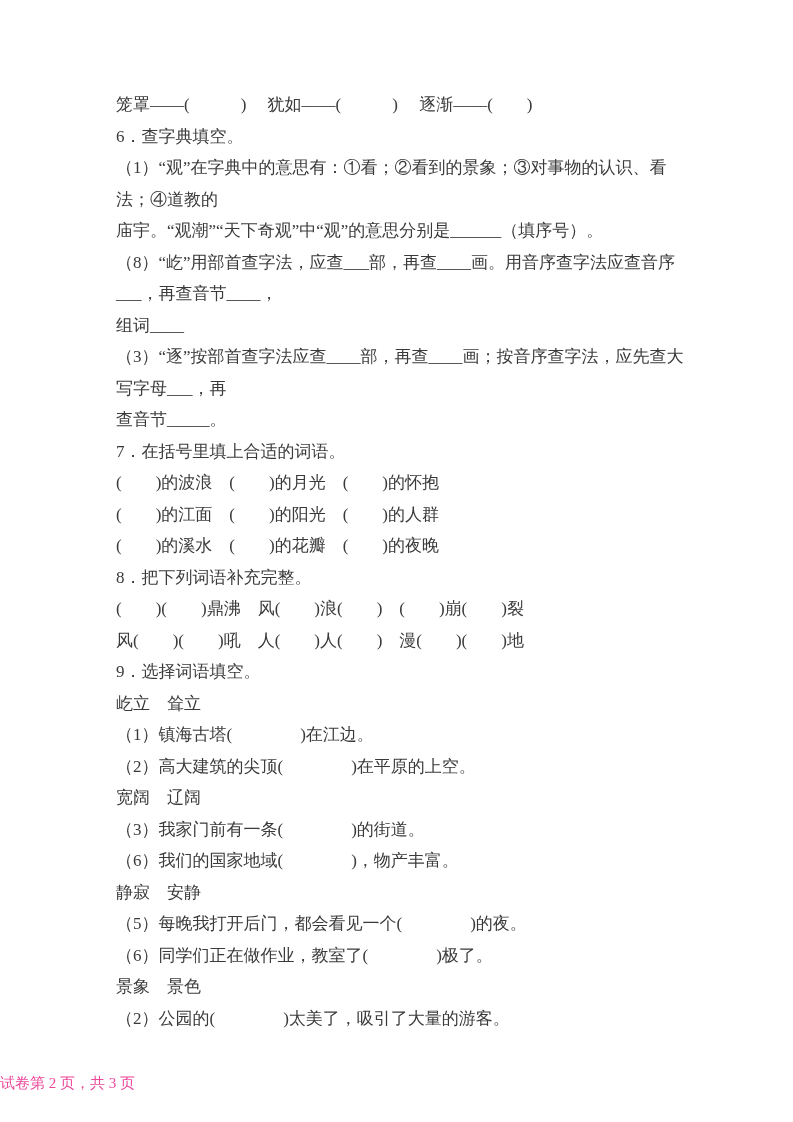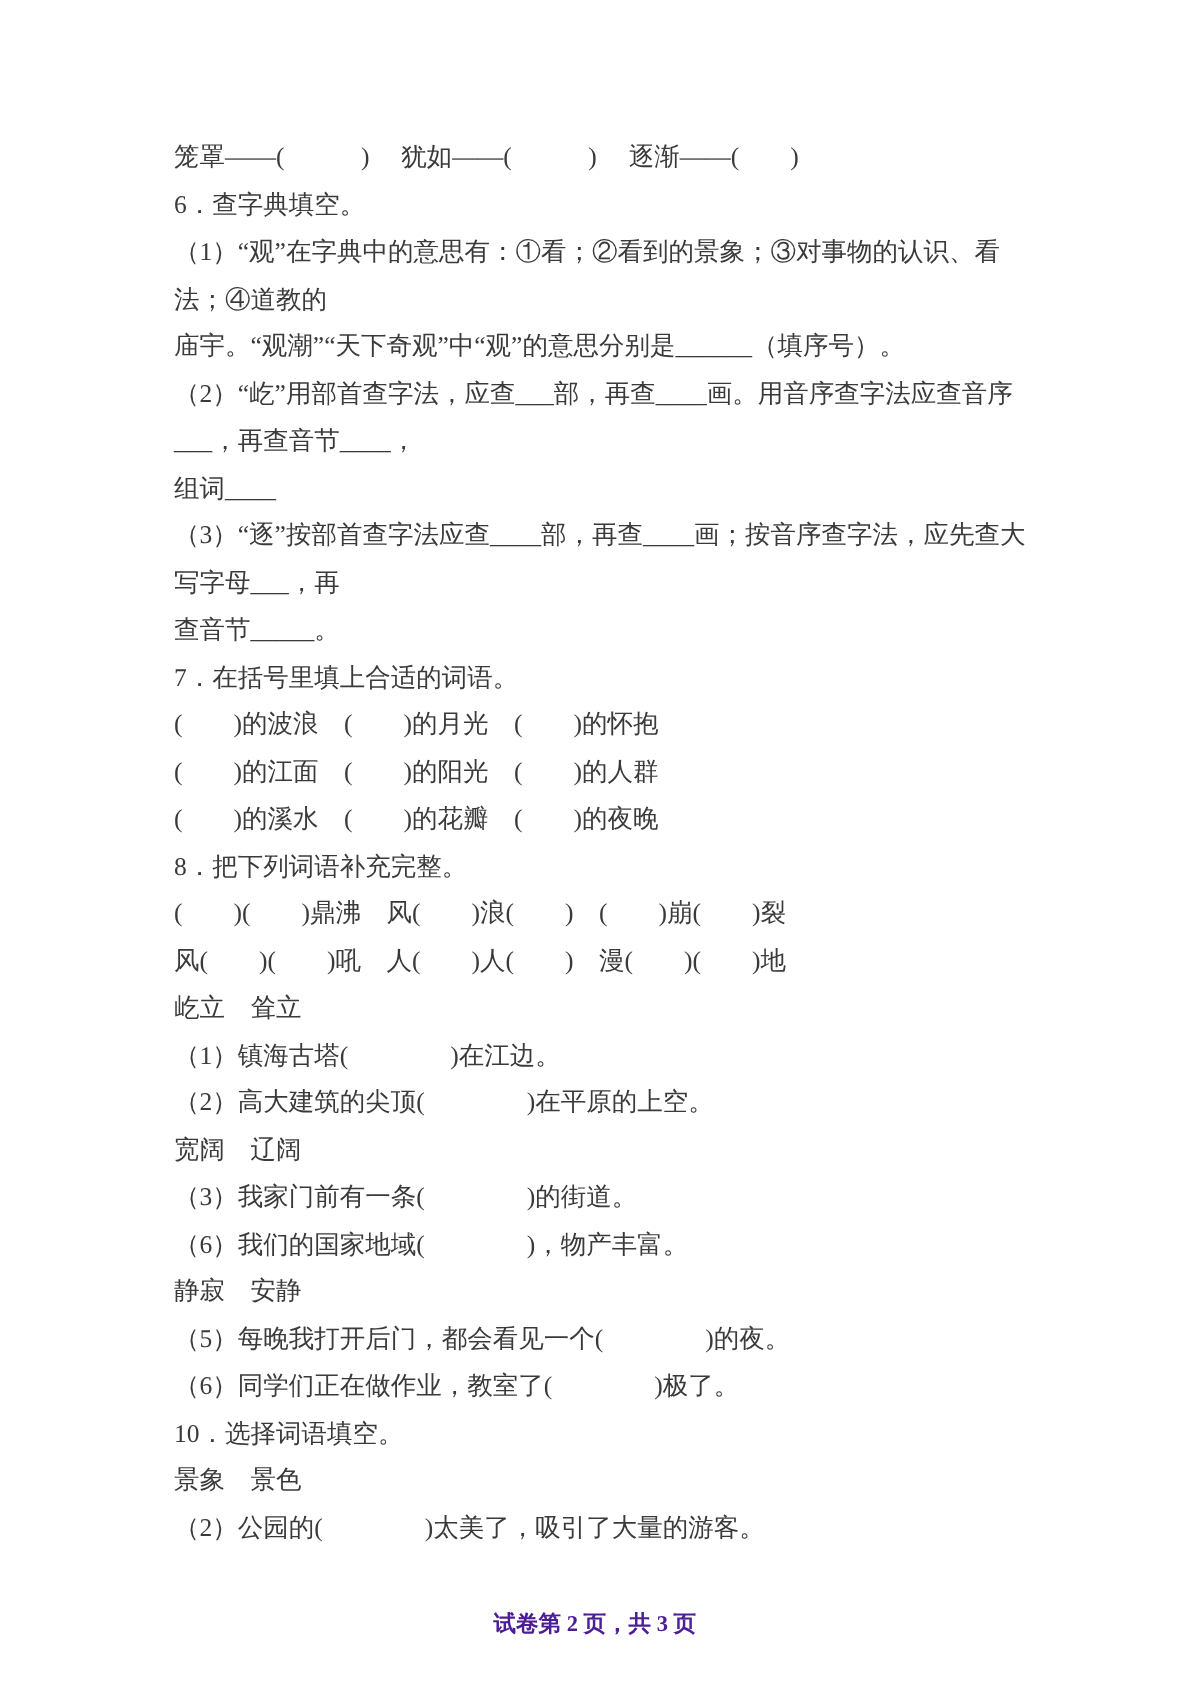--- a/index.html
+++ b/index.html
@@ -22,71 +22,70 @@
   .line {
     line-height: 31.5px;
     white-space: pre-wrap;
     margin: 0;
   }
   .footer {
     position: absolute;
     left: 0;
     right: 0;
     bottom: 30px;
-    text-align: center;
+    text-align: left;
     font-size: 15px;
     line-height: 18px;
-    color: #4c1d95;
+    color: #ec4899;
     white-space: pre-wrap;
-    font-weight: bold;
   }
 </style>
 </head>
 <body>
 
 <div class="page">
 
   <div class="line">笼罩——(　　　)　 犹如——(　　　)　 逐渐——(　　)</div>
 
   <section>
     <div class="line">6．查字典填空。</div>
     <div class="line">（1）“观”在字典中的意思有：①看；②看到的景象；③对事物的认识、看法；④道教的</div>
     <div class="line">庙宇。“观潮”“天下奇观”中“观”的意思分别是______（填序号）。</div>
-    <div class="line">（2）“屹”用部首查字法，应查___部，再查____画。用音序查字法应查音序___，再查音节____，</div>
+    <div class="line">（8）“屹”用部首查字法，应查___部，再查____画。用音序查字法应查音序___，再查音节____，</div>
     <div class="line">组词____</div>
     <div class="line">（3）“逐”按部首查字法应查____部，再查____画；按音序查字法，应先查大写字母___，再</div>
     <div class="line">查音节_____。</div>
   </section>
 
   <section>
     <div class="line">7．在括号里填上合适的词语。</div>
     <div class="line">(　　)的波浪　(　　)的月光　(　　)的怀抱</div>
     <div class="line">(　　)的江面　(　　)的阳光　(　　)的人群</div>
     <div class="line">(　　)的溪水　(　　)的花瓣　(　　)的夜晚</div>
   </section>
 
   <section>
     <div class="line">8．把下列词语补充完整。</div>
     <div class="line">(　　)(　　)鼎沸　风(　　)浪(　　)　(　　)崩(　　)裂</div>
     <div class="line">风(　　)(　　)吼　人(　　)人(　　)　漫(　　)(　　)地</div>
   </section>
 
   <section>
+    <div class="line">9．选择词语填空。</div>
     <div class="line">屹立　耸立</div>
     <div class="line">（1）镇海古塔(　　　　)在江边。</div>
     <div class="line">（2）高大建筑的尖顶(　　　　)在平原的上空。</div>
     <div class="line">宽阔　辽阔</div>
     <div class="line">（3）我家门前有一条(　　　　)的街道。</div>
     <div class="line">（6）我们的国家地域(　　　　)，物产丰富。</div>
     <div class="line">静寂　安静</div>
     <div class="line">（5）每晚我打开后门，都会看见一个(　　　　)的夜。</div>
     <div class="line">（6）同学们正在做作业，教室了(　　　　)极了。</div>
   </section>
 
   <section>
-    <div class="line">10．选择词语填空。</div>
     <div class="line">景象　景色</div>
     <div class="line">（2）公园的(　　　　)太美了，吸引了大量的游客。</div>
   </section>
 
   <div class="footer">试卷第 2 页，共 3 页</div>
 
 </div>
 
 </body></html>

